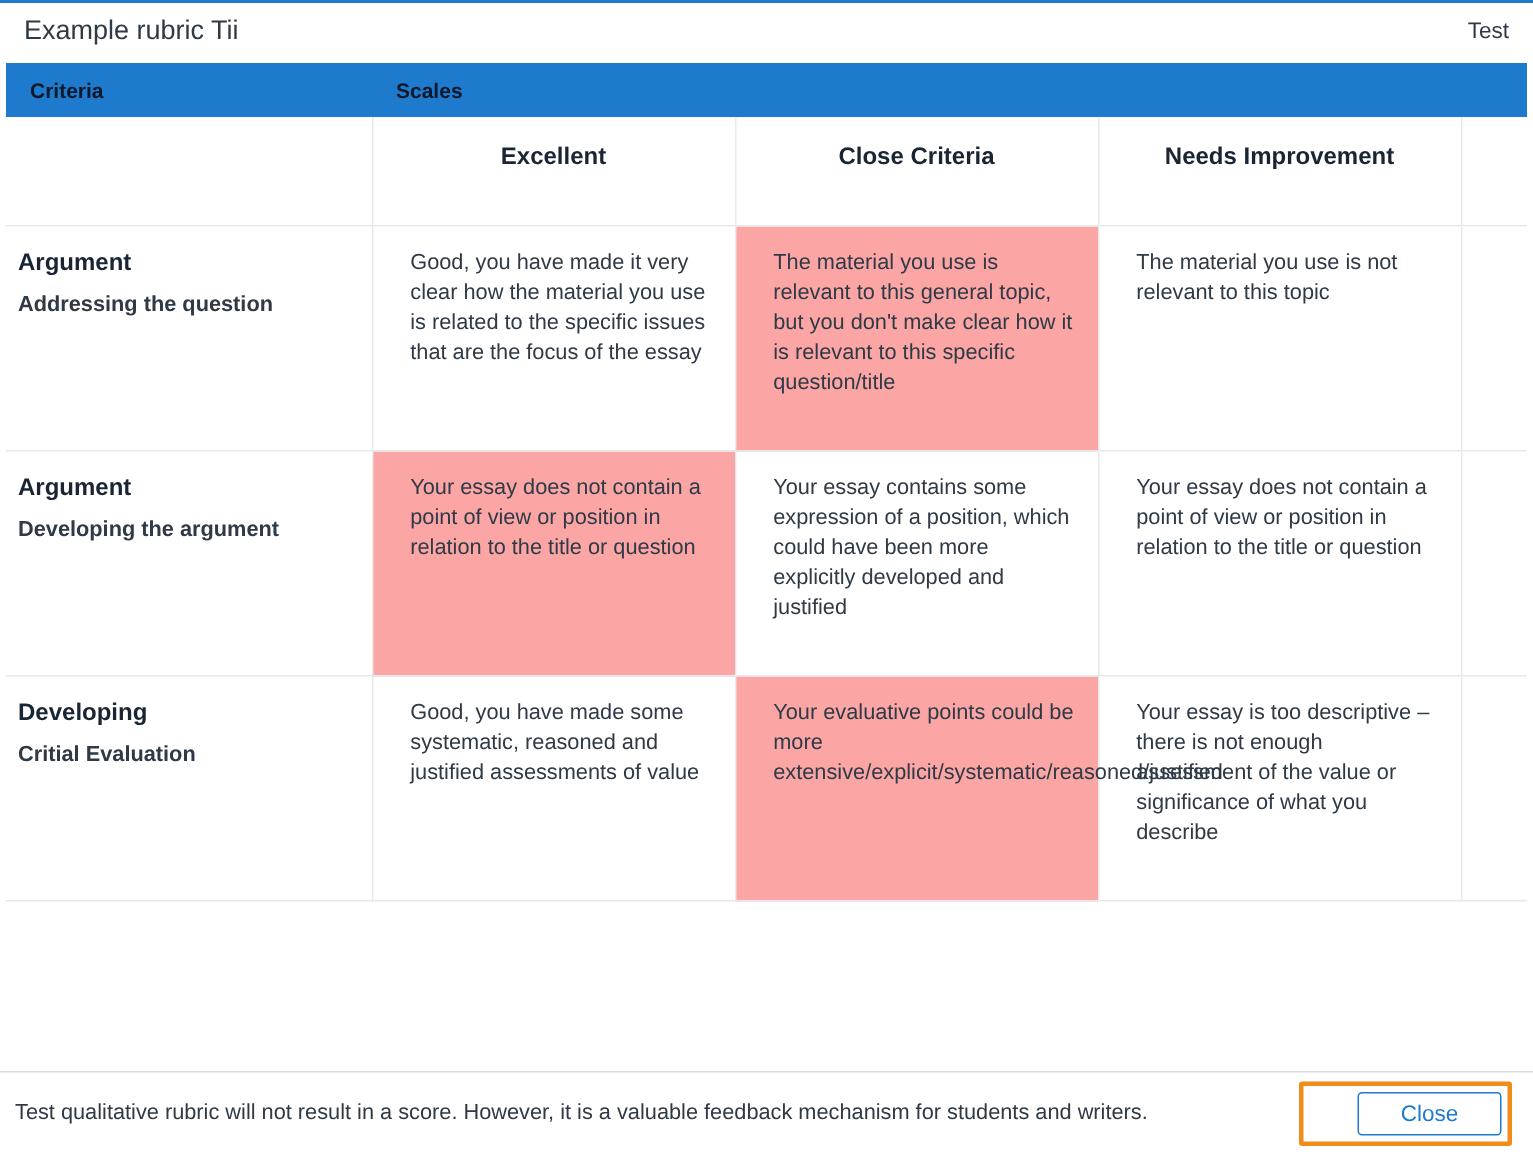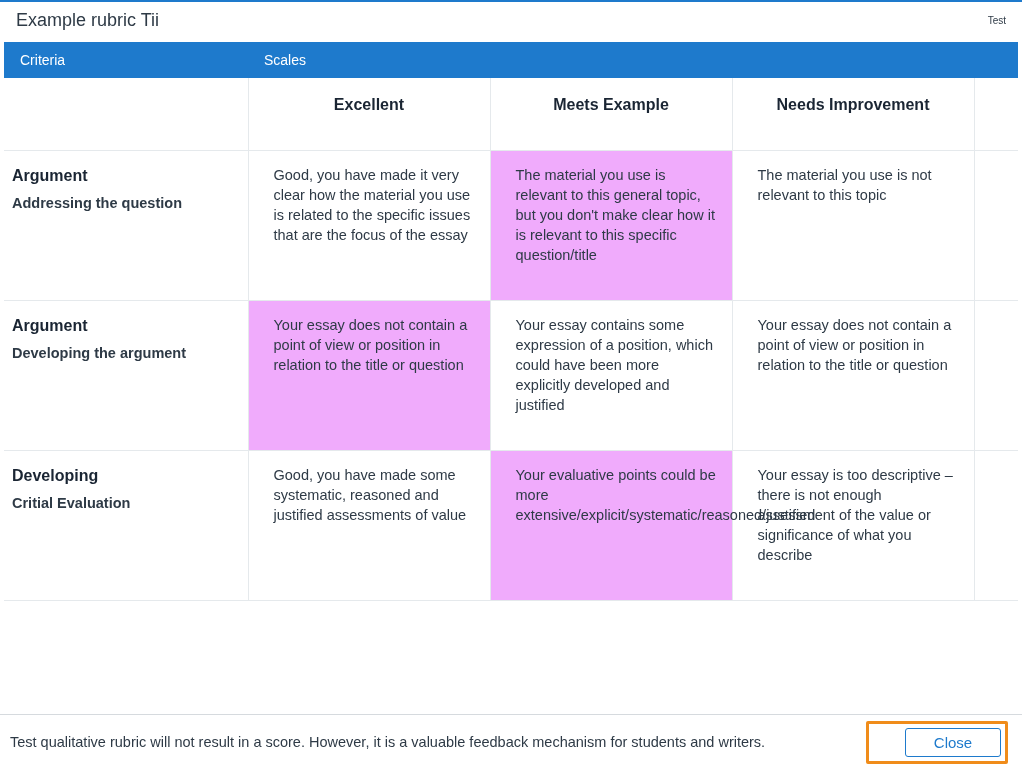--- a/index.html
+++ b/index.html
@@ -23,37 +23,37 @@
       align-items: center;
       padding: 8px 16px 10px 16px;
       border-bottom: 1px solid transparent;
     }
     .top-bar .title {
       font-size: 18px;
       font-weight: 400;
       color: #2e3a46;
     }
     .top-bar .right {
-      font-size: 10px;
+      font-size: 15px;
       color: #2e3a46;
     }
     table.rubric {
       width: 1014px;
       margin-left: 4px;
       border-collapse: collapse;
       table-layout: fixed;
     }
     table.rubric th, table.rubric td {
       vertical-align: top;
       text-align: left;
     }
     thead tr.header-labels th {
       background: #1e7acc;
-      color: #ffffff;
-      font-weight: 400;
+      color: #0f172a;
+      font-weight: 700;
       font-size: 14px;
       padding: 10px 16px;
     }
     thead tr.header-labels th.criteria-head {
       width: 244px;
     }
     thead tr.header-labels th.scales-head {
     }
     thead tr.scale-names th {
       background: #ffffff;
@@ -95,21 +95,21 @@
     }
     tbody td.criteria-cell .crit-desc {
       font-size: 14.5px;
       color: #2e3a46;
       font-weight: 700;
     }
     tbody td.empty-tail {
       border-right: none;
     }
     tbody td.selected {
-      background: #f0abfc;
+      background: #fca5a5;
     }
     .footer {
       position: absolute;
       bottom: 0;
       left: 0;
       width: 1022px;
       border-top: 1px solid #d6dade;
       padding: 6px 14px 6px 10px;
       display: flex;
       align-items: center;
@@ -159,21 +159,21 @@
     <col>
   </colgroup>
   <thead>
     <tr class="header-labels">
       <th class="criteria-head">Criteria</th>
       <th class="scales-head" colspan="4">Scales</th>
     </tr>
     <tr class="scale-names">
       <th class="blank"></th>
       <th class="scale-col">Excellent</th>
-      <th class="scale-col">Meets Example</th>
+      <th class="scale-col">Close Criteria</th>
       <th class="scale-col">Needs Improvement</th>
       <th class="empty-col"></th>
     </tr>
   </thead>
   <tbody id="rubric-body">
   <tr>
         <td class="criteria-cell">
           <div class="crit-title">Argument</div>
           <div class="crit-desc">Addressing the question</div>
         </td>

